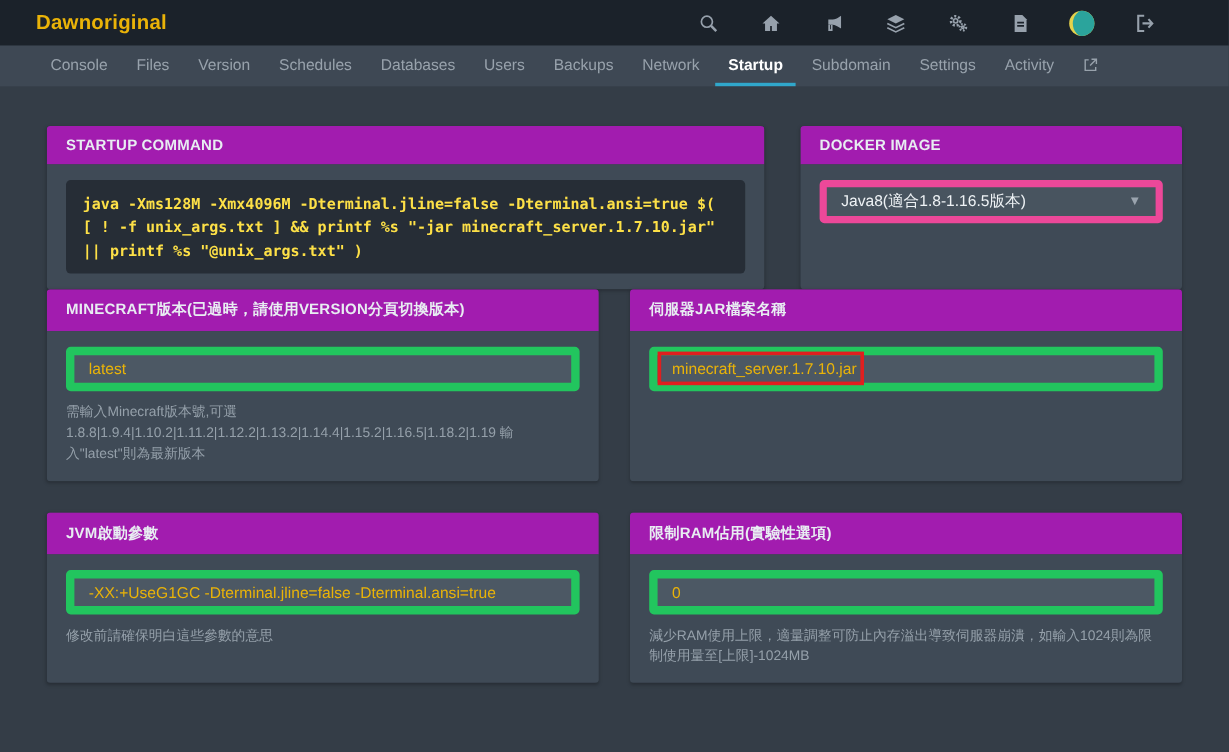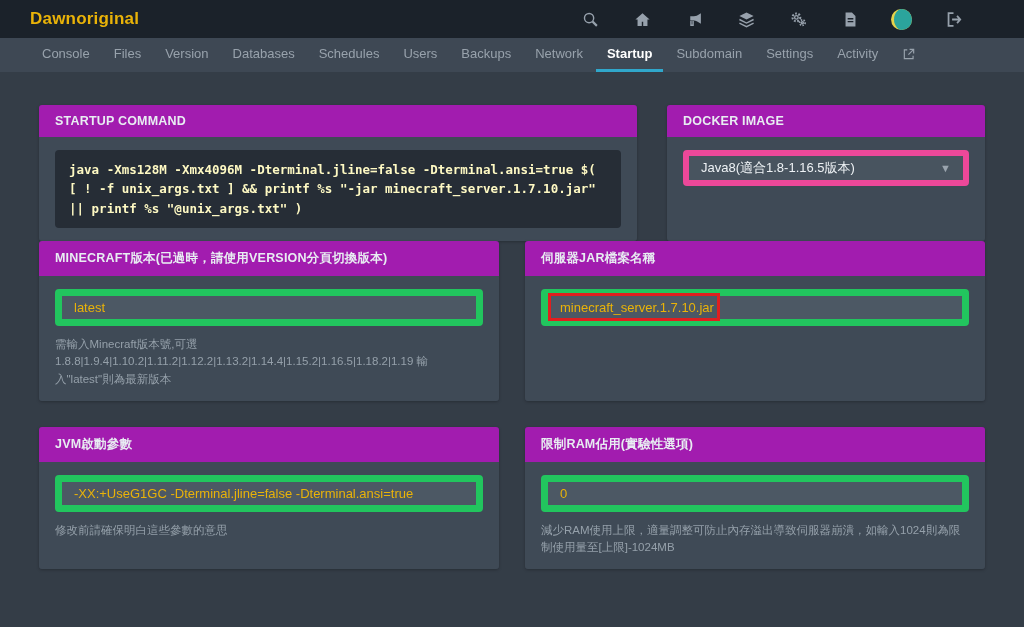--- a/index.html
+++ b/index.html
@@ -98,21 +98,21 @@
   }
   .startup-card { flex: 0 0 598px; }
   .docker-card { flex: 1; }
   pre.code-block {
     background: #262d36;
     border-radius: 4px;
     padding: 10px 14px;
     font-family: "DejaVu Sans Mono", monospace;
     font-size: 12.5px;
     font-weight: bold;
-    color: #fef9c3;
+    color: #fde047;
     line-height: 1.55;
     white-space: pre-wrap;
     word-break: break-word;
   }
   .select-box {
     height: 36px;
     background: #48545f;
     border: 6px solid #ec4899;
     border-radius: 4px;
     display: flex; align-items: center;
@@ -213,22 +213,22 @@
           <path d="M10 12 h11 M17 7 l4.5 5 -4.5 5" stroke-width="2.5"></path>
         </svg>
     </div>
   </div>
 </header>
 
 <nav class="navbar">
   <a class="navtab">Console</a>
   <a class="navtab">Files</a>
   <a class="navtab">Version</a>
+  <a class="navtab">Schedules</a>
   <a class="navtab">Databases</a>
-  <a class="navtab">Schedules</a>
   <a class="navtab">Users</a>
   <a class="navtab">Backups</a>
   <a class="navtab">Network</a>
   <a class="navtab active">Startup</a>
   <a class="navtab">Subdomain</a>
   <a class="navtab">Settings</a>
   <a class="navtab">Activity</a>
   <a class="navtab">
     <svg viewBox="0 0 24 24">
         <path d="M9 5 H4 v15 h15 v-5"></path>

